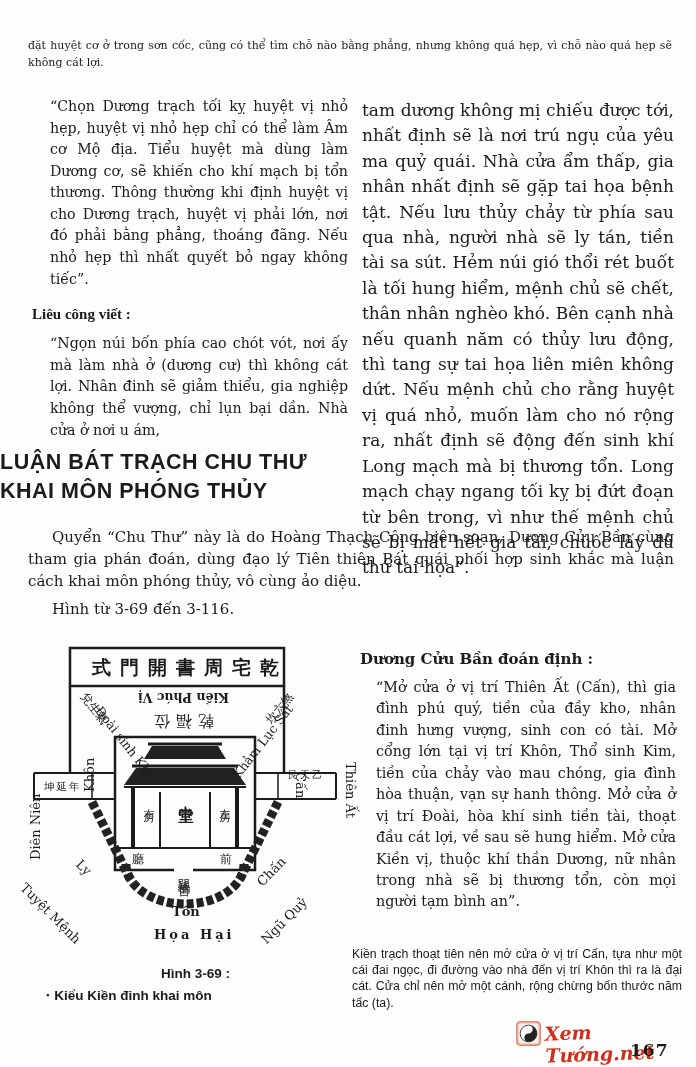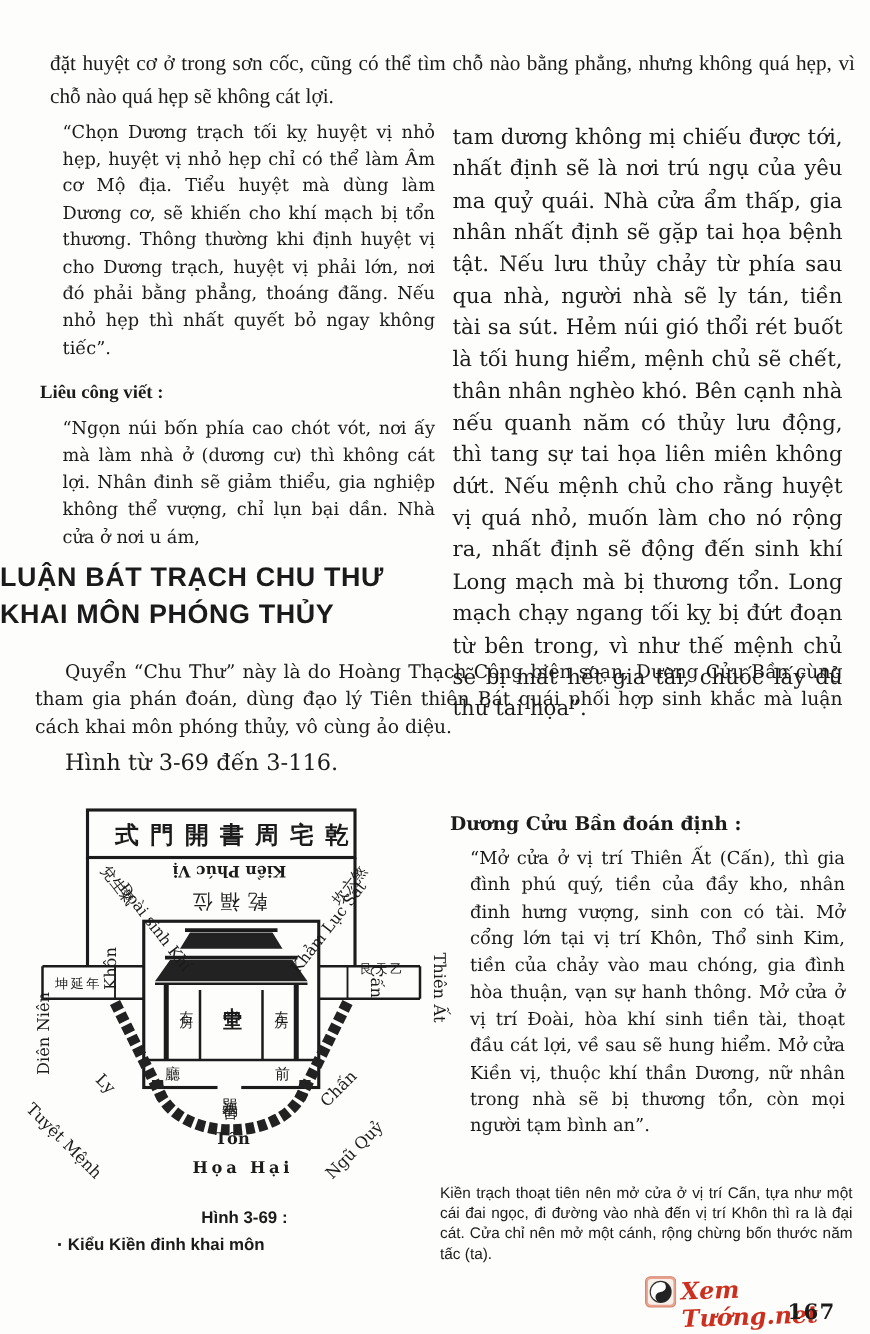--- a/index.html
+++ b/index.html
@@ -5,32 +5,32 @@
   html,body{margin:0;padding:0;}
   body{
     width:696px;height:1067px;position:relative;overflow:hidden;
     background:#fdfdfb;color:#1b1b1b;
     font-family:"DejaVu Serif","Liberation Serif",serif;
   }
   .abs{position:absolute;}
   .just{text-align:justify;text-justify:inter-word;}
   p{margin:0;}
   
-  .intro{left:40px;top:38px;width:644px;font-size:17px;line-height:1.5;font-family:Liberation Serif, serif;}
+  .intro{left:28px;top:38px;width:644px;font-size:11px;line-height:1.5;}
   
   .colL{left:30px;top:96px;width:318px;}
   .colR{left:362px;top:98px;width:312px;font-size:17px;line-height:1.495;}
   .colhead{font-weight:bold;font-size:15px;margin:0 0 10px 2px;}
   .colquote{margin:0 0 14px 20px;width:298px;font-size:14.2px;line-height:1.52;}
   
   .sec-title{left:0;top:448px;width:696px;
     font-family:"Liberation Sans","DejaVu Sans",sans-serif;
     font-weight:bold;font-size:21.5px;line-height:1.33;letter-spacing:.5px;}
   .sec-intro{left:28px;top:526px;width:646px;font-size:15px;line-height:1.47;text-indent:24px;}
-  .figures{left:28px;top:600px;font-size:18px;text-indent:24px;width:400px;}
+  .figures{left:28px;top:600px;font-size:15px;text-indent:24px;width:400px;}
   
   .panel{left:360px;top:650px;width:318px;}
   .panel-head{font-weight:bold;font-size:15px;margin-bottom:9px;}
   .panel-quote{margin-left:16px;width:300px;font-size:14.3px;line-height:1.5;}
   .panel-note{left:352px;top:946px;width:330px;
     font-family:"Liberation Sans","DejaVu Sans",sans-serif;
     font-weight:400;font-size:12.3px;line-height:1.32;}
   
   .diagram{left:20px;top:642px;width:340px;height:330px;}
   .diagram .lbl{position:absolute;font-size:13px;white-space:nowrap;}

